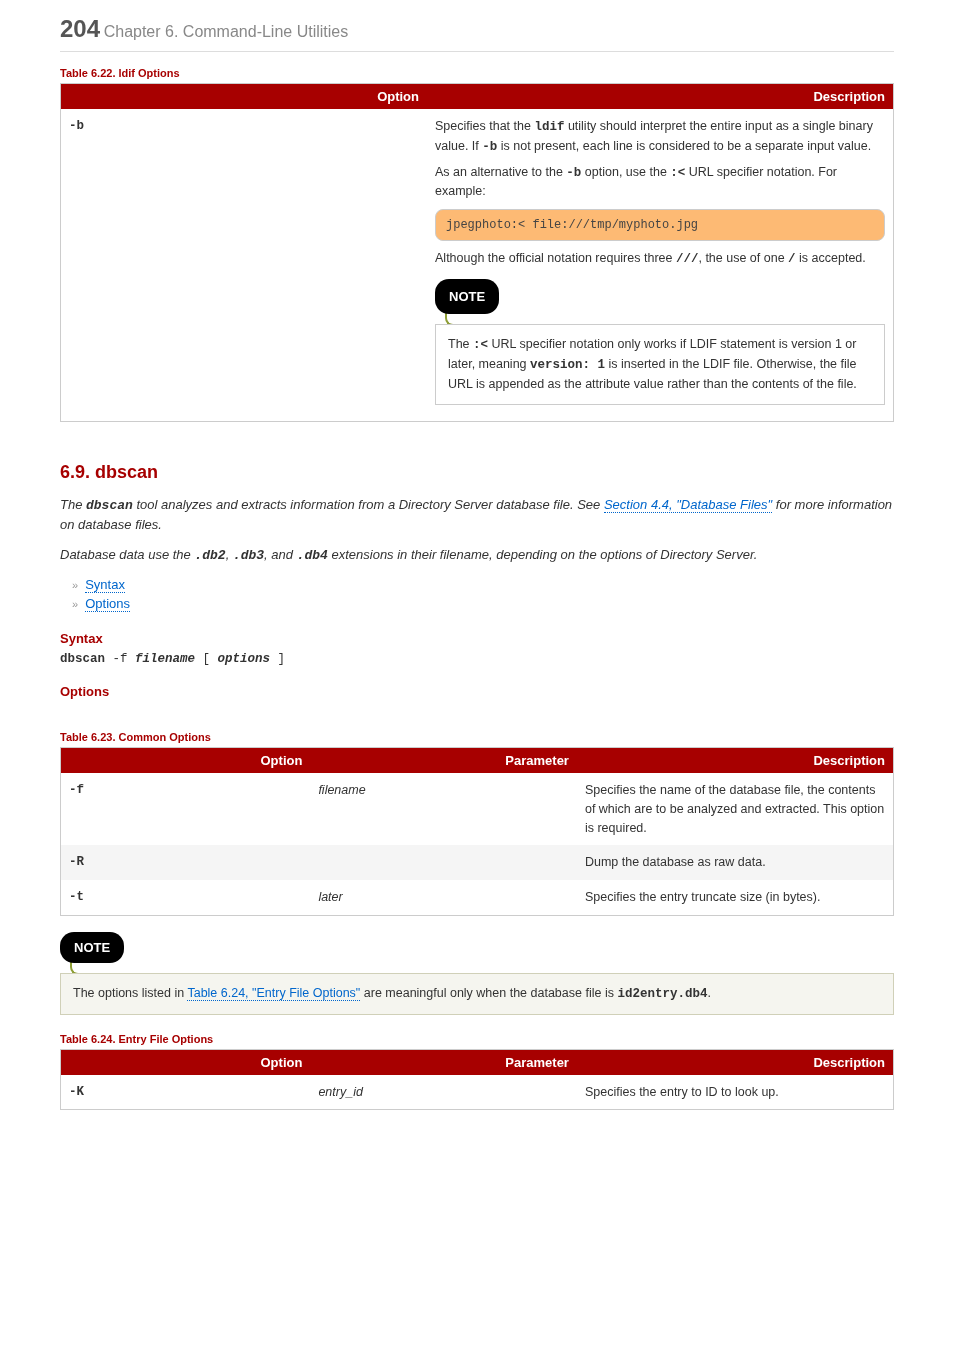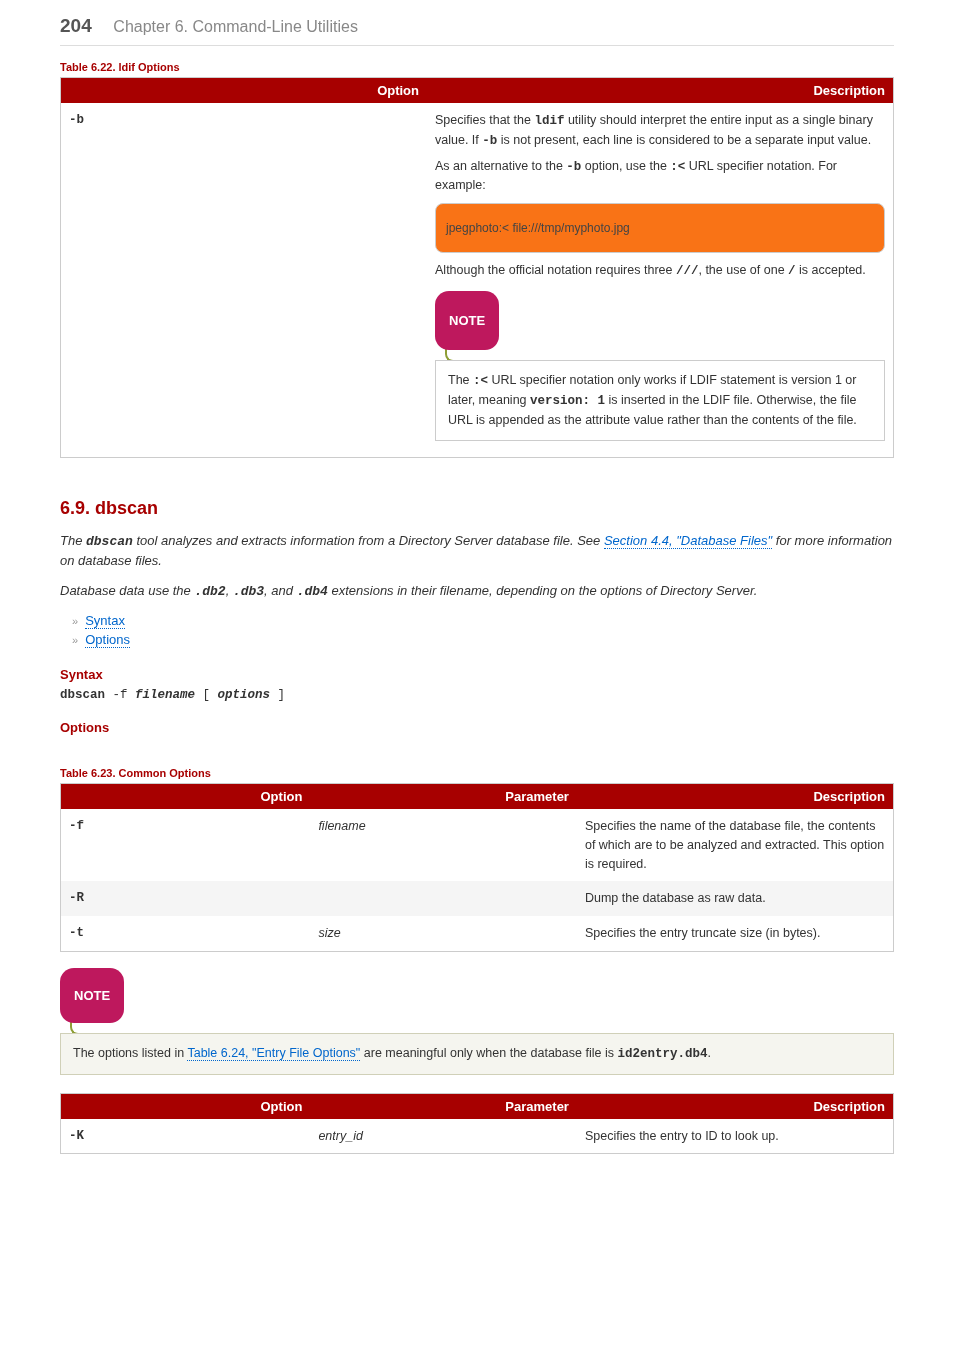--- a/index.html
+++ b/index.html
@@ -15,24 +15,23 @@
     min-height: 1351px;
     box-sizing: border-box;
     padding: 15px 60px 30px 60px;
   }
   .page-header {
     border-bottom: 1px solid #ddd;
     padding-bottom: 8px;
     margin-bottom: 15px;
   }
   .page-number {
-    font-size: 19px;
+    font-size: 24px;
     font-weight: bold;
     color: #555;
-    margin-right: 18px;
   }
   .chapter-title {
     font-size: 16px;
     color: #888;
   }
   .table-caption {
     color: #a70000;
     font-weight: bold;
     font-size: 11px;
     margin-bottom: 4px;
@@ -59,33 +58,33 @@
   }
   table.options-table tr.alt td {
     background: #f5f5f5;
   }
   .mono {
     font-family: "Liberation Mono", "DejaVu Sans Mono", monospace;
   }
   .codebox {
     border: 1px solid #ccc;
     border-radius: 8px;
-    background: #f97316;
-    padding: 15px 10px;
+    background: #fdba74;
+    padding: 6px 10px;
     margin: 8px 0;
-    font-family: Liberation Sans, sans-serif;
+    font-family: Liberation Mono, monospace;
     font-size: 12px;
     color: #444;
   }
   .note-tab {
     display: inline-block;
-    background: #be185d;
+    background: #000000;
     color: #fff;
     font-weight: bold;
-    padding: 20px 14px;
+    padding: 8px 14px;
     border-radius: 14px;
     font-size: 13px;
     position: relative;
     z-index: 2;
   }
   .note-connector {
     width: 10px;
     height: 14px;
     border-left: 2px solid #8e9e36;
     border-bottom: 2px solid #8e9e36;
@@ -232,38 +231,39 @@
       <td class="italic">filename</td>
       <td>Specifies the name of the database file, the contents of which are to be analyzed and extracted. This option is required.</td>
     </tr>
     <tr class="alt">
       <td class="mono bold">-R</td>
       <td class="italic"></td>
       <td>Dump the database as raw data.</td>
     </tr>
     <tr>
       <td class="mono bold">-t</td>
-      <td class="italic">size</td>
+      <td class="italic">later</td>
       <td>Specifies the entry truncate size (in bytes).</td>
     </tr>
   </tbody>
     </table>
 
   <div style="height:16px"></div>
 
   <div>
     <span class="note-tab">NOTE</span>
     <div class="note-connector"></div>
     <div class="note-box-gray">
       <span>The options listed in </span><a href="#" class="link">Table 6.24, "Entry File Options"</a><span> are meaningful only when the database file is </span><span class="mono bold">id2entry.db4</span><span>.</span>
     </div>
   </div>
 
   <div style="height:18px"></div>
 
+  <div class="table-caption">Table 6.24. Entry File Options</div>
   <table class="options-table">
     <tbody>
         <tr>
       <th style="width:30%">Option</th>
       <th style="width:32%">Parameter</th>
       <th>Description</th>
     </tr>
     <tr>
       <td class="mono bold">-K</td>
       <td class="italic">entry_id</td>

